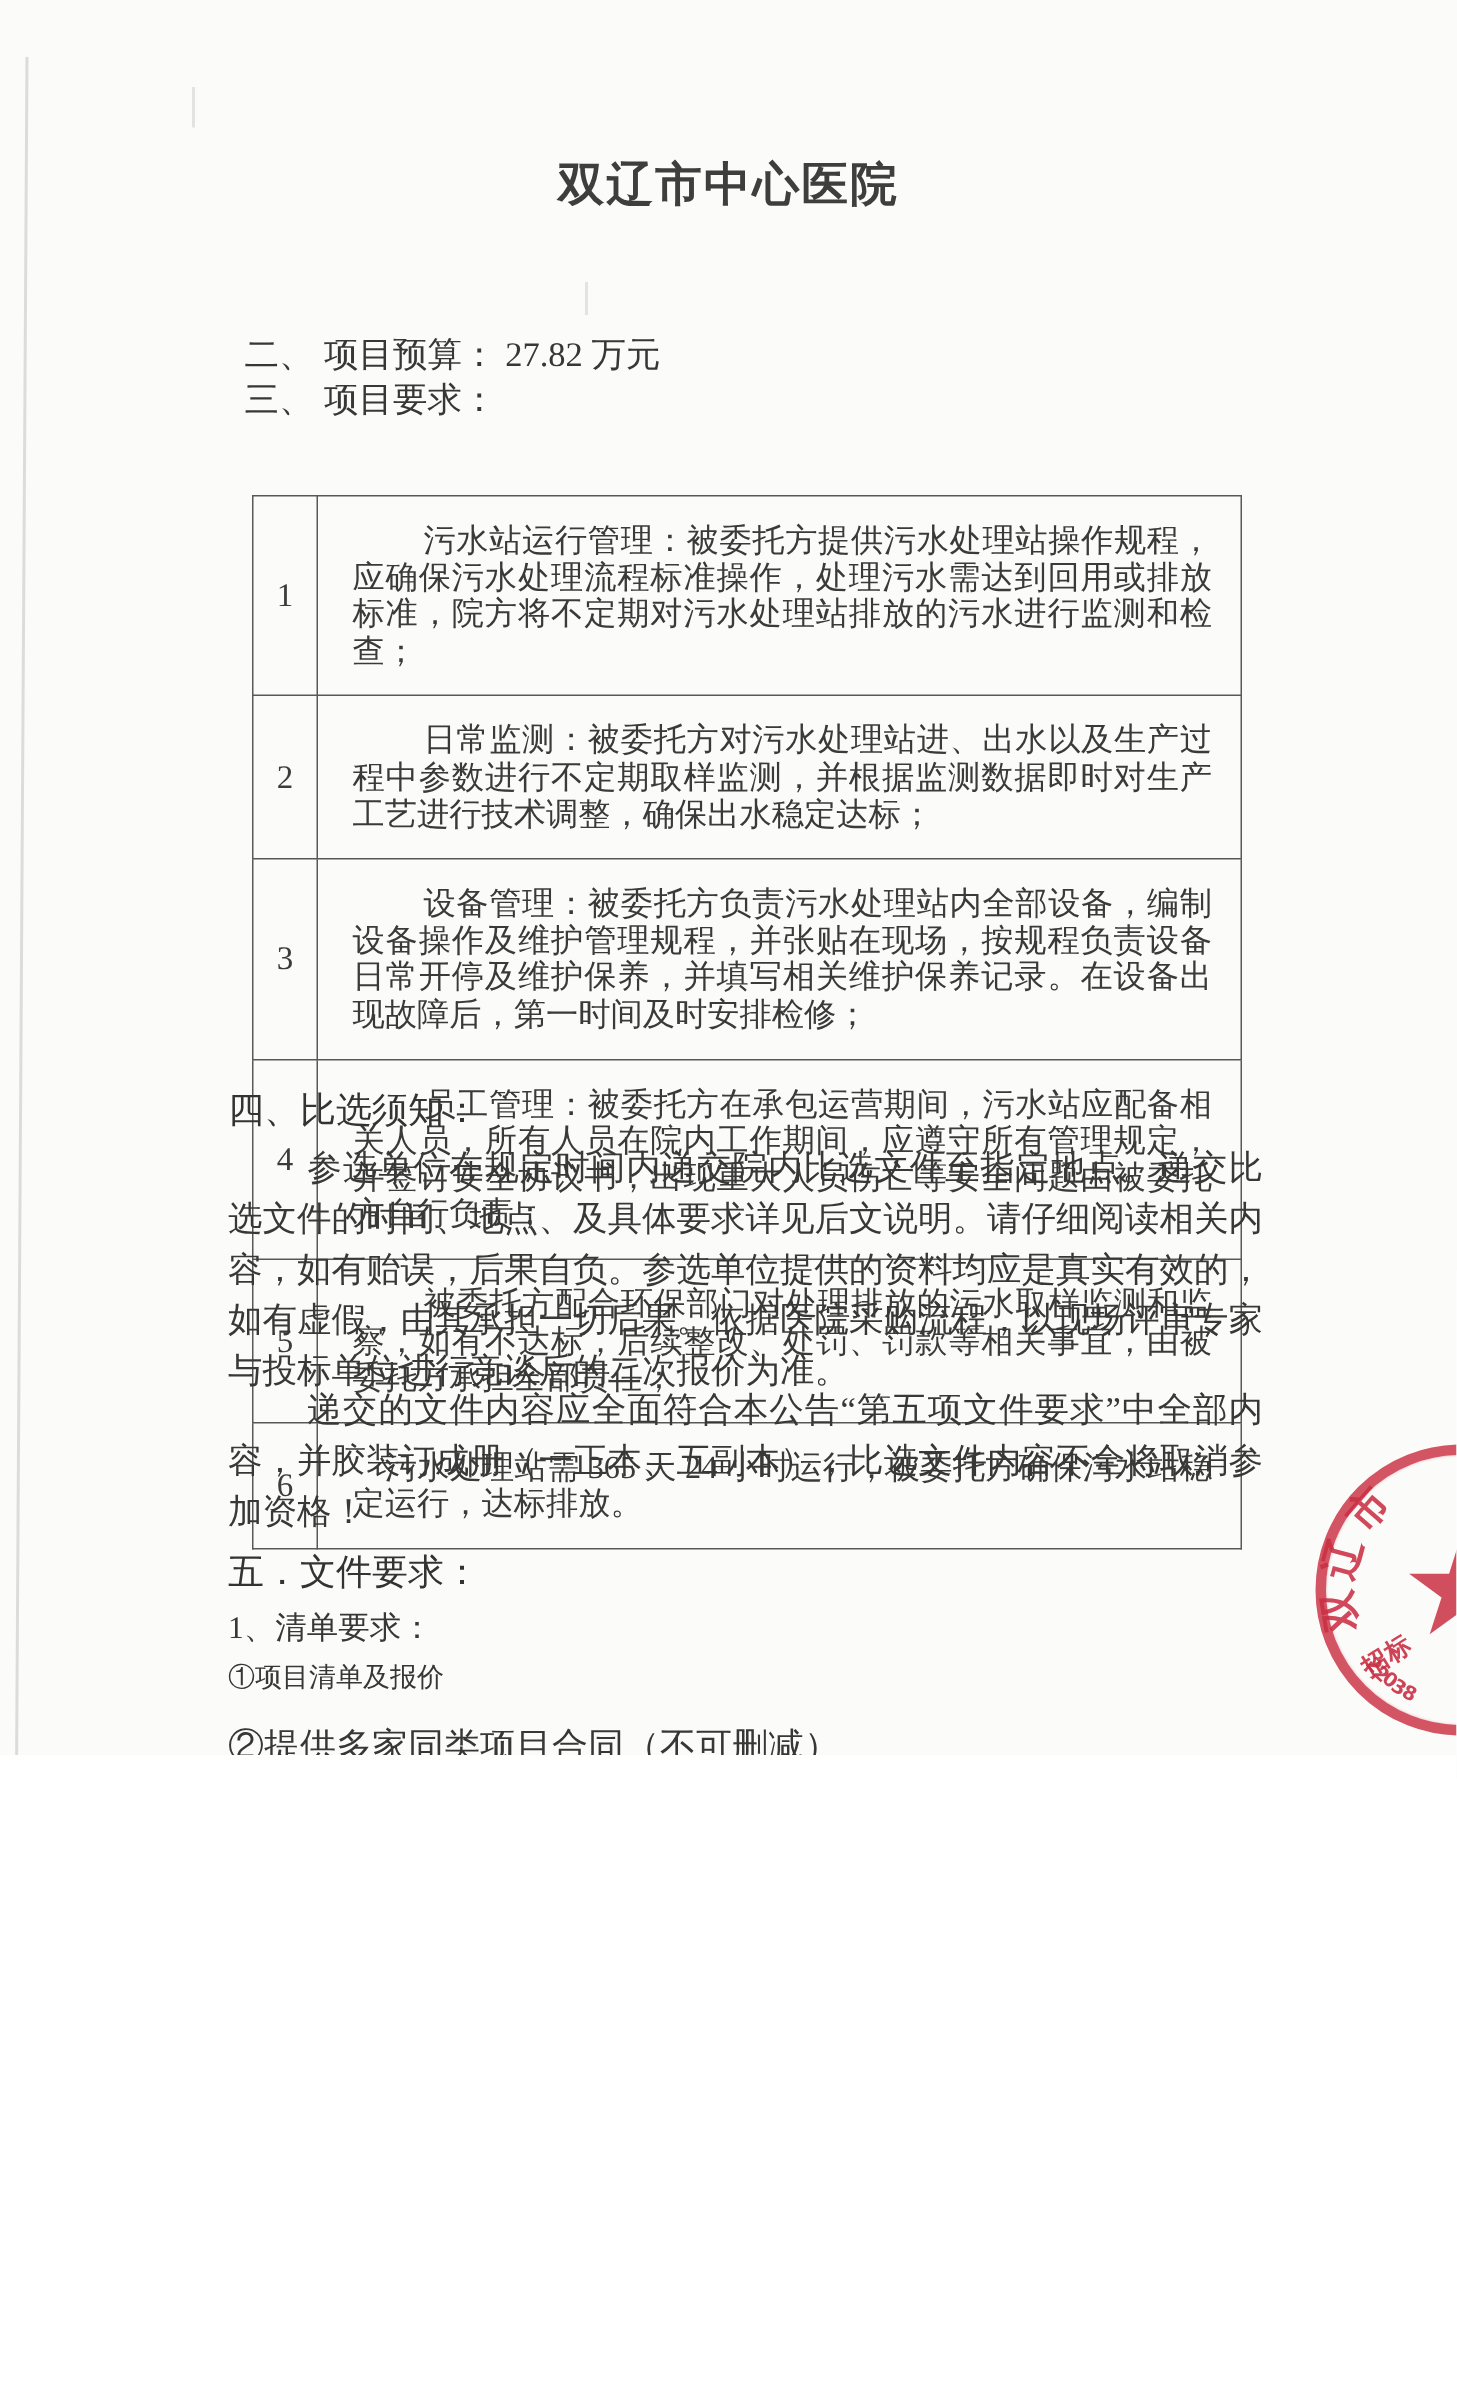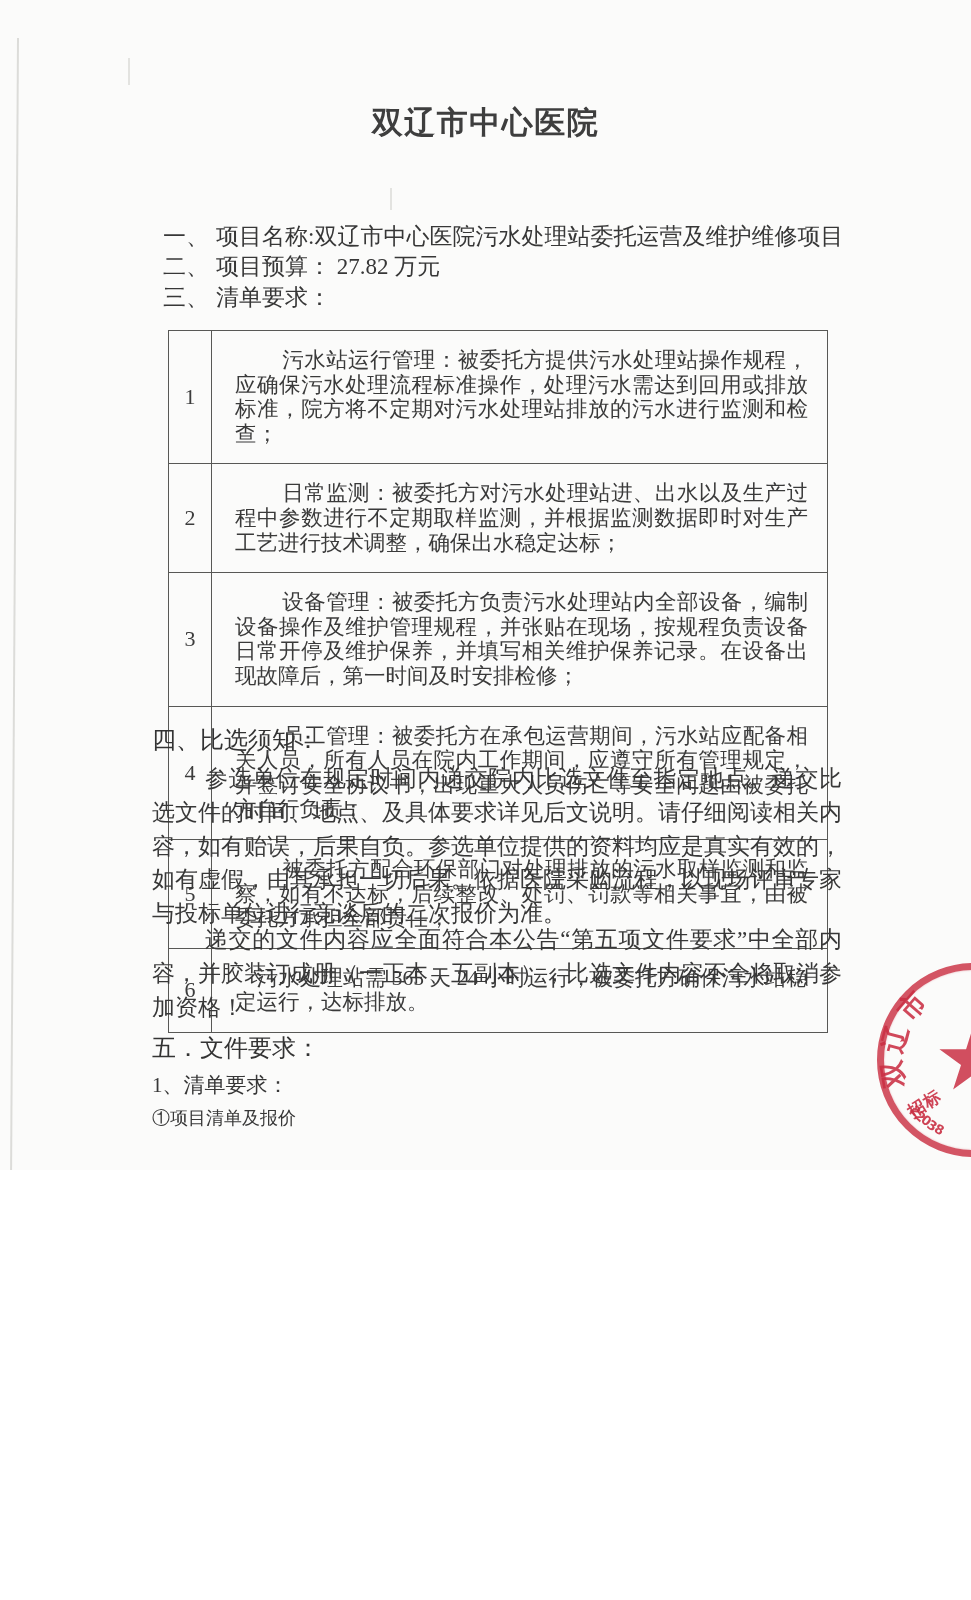--- a/index.html
+++ b/index.html
@@ -115,27 +115,24 @@
   <div class="scan-speck speck-a"></div>
   <div class="scan-speck speck-b"></div>
   <div class="scan-bottom-edge"></div>
 
   <header class="title-block">
     <div>双辽市中心医院</div>
   </header>
 
   <section class="items">
     <div class="doc-item">
-      <span class="item-label">一、</span><span>项目名称:双辽市中心医院污水处理站委托运营及维护维修项目</span>
-    </div>
-    <div class="doc-item">
       <span class="item-label">二、</span><span>项目预算： 27.82 万元</span>
     </div>
     <div class="doc-item">
-      <span class="item-label">三、</span><span>清单要求：</span>
+      <span class="item-label">三、</span><span>项目要求：</span>
     </div>
   </section>
 
   <table class="req-table">
     <tbody>
       <tr class="h69">
         <td class="cell-num">1</td>
         <td class="cell-req ind2">
             <p>污水站运行管理：被委托方提供污水处理站操作规程，应确保污水处理流程标准操作，处理污水需达到回用或排放标准，院方将不定期对污水处理站排放的污水进行监测和检查；</p>
           </td>
@@ -173,20 +170,21 @@
     </tbody>
   </table>
 
   <div class="sec-heading sec4-heading">四、比选须知：</div>
   <p class="para para-1">参选单位在规定时间内递交院内比选文件至指定地点。递交比选文件的时间、地点、及具体要求详见后文说明。请仔细阅读相关内容，如有贻误，后果自负。参选单位提供的资料均应是真实有效的，如有虚假，由其承担一切后果。依据医院采购流程，以现场评审专家与投标单位进行竞谈后的二次报价为准。</p>
   <p class="para para-2">递交的文件内容应全面符合本公告“第五项文件要求”中全部内容，并胶装订成册（一正本、五副本），比选文件内容不全将取消参加资格！</p>
 
   <div class="sec-heading sec5-heading">五．文件要求：</div>
   <div class="line-sub sub-1">1、清单要求：</div>
   <div class="line-sub bullet-1">①项目清单及报价</div>
+  <div class="line-sub bullet-2">②提供多家同类项目合同（不可删减）</div>
 
   <div class="stamp">
     <div class="stamp-ring"></div>
     <div class="stamp-star"></div>
     <span class="stamp-char char-0">双</span>
     <span class="stamp-char char-1">辽</span>
     <span class="stamp-char char-2">市</span>
     <div class="stamp-label">招标</div>
     <span class="stamp-digit dig-0">2</span>
     <span class="stamp-digit dig-1">2</span>

